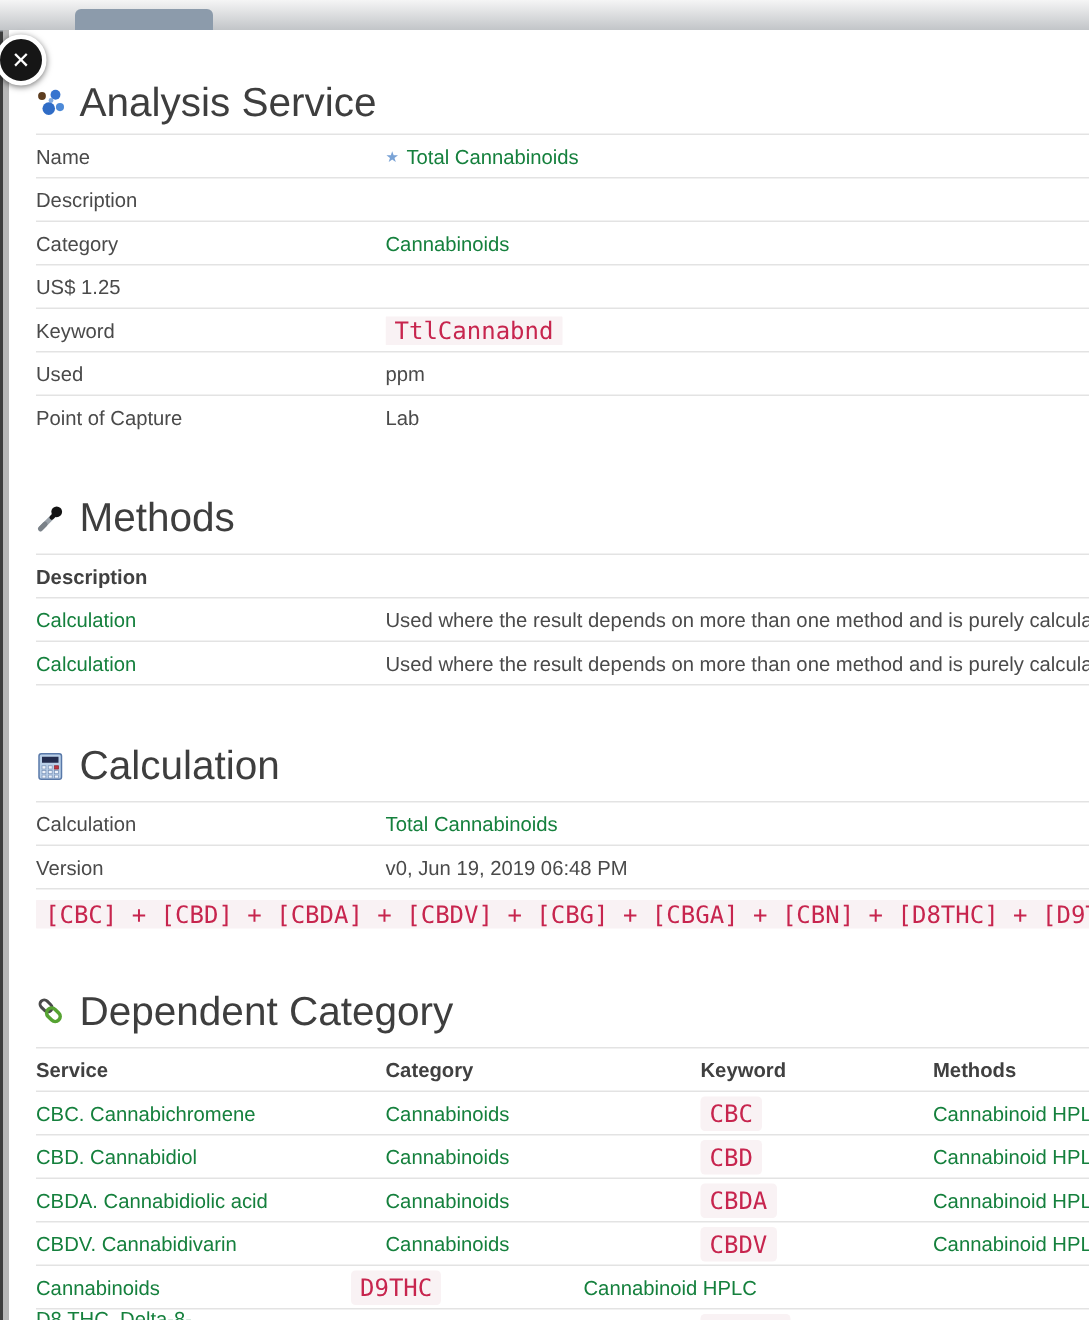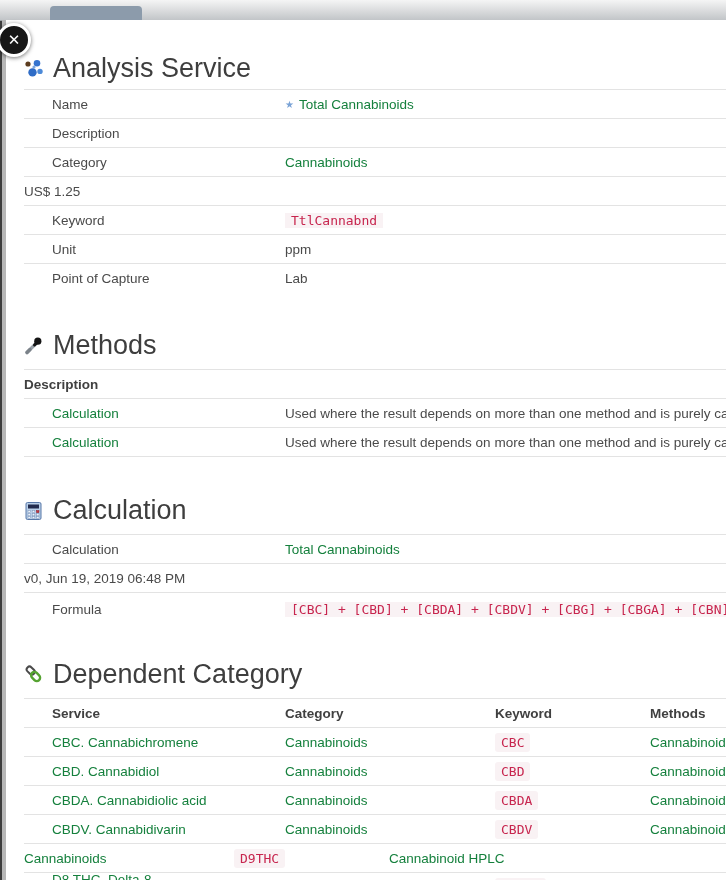--- a/index.html
+++ b/index.html
@@ -42,31 +42,31 @@
   h2.tight{margin-top:34px;}
   .icon{display:inline-flex;width:20px;height:20px;flex-shrink:0;}
   
   .tbl{width:1150px;}
   .row{
     display:flex;align-items:center;height:28px;
     border-top:1px solid #e3e3e3;
     font-size:13.5px;color:#4a4a4a;
   }
   .row.tall{height:32px;}
-  .c1{width:233px;flex-shrink:0;margin-left:28px;}
+  .c1{width:233px;flex-shrink:0;}
   .c2{width:210px;flex-shrink:0;}
   .c3{width:155px;flex-shrink:0;}
   .c4{flex:1;white-space:nowrap;overflow:hidden;}
   .cv{flex:1;white-space:nowrap;overflow:hidden;}
   .hdr{font-weight:bold;color:#404040;}
   .bordered-bottom{border-bottom:1px solid #e3e3e3;}
   a.lnk{color:#15803d;text-decoration:none;cursor:pointer;}
   .code{
     font-family:"DejaVu Sans Mono","Liberation Mono",monospace;
-    font-size:13px;color:#c7254e;background:#f9f2f4;
+    font-size:16px;color:#c7254e;background:#f9f2f4;
     padding:2px 6px;border-radius:3px;white-space:nowrap;
   }
   .star{
     color:#7aa3d6;font-size:10px;margin-right:5px;vertical-align:1px;
     display:inline-block;
   }
 </style>
 </head>
 <body>
 
@@ -106,21 +106,21 @@
       <div class="cv"><a class="lnk">Cannabinoids</a></div>
     </div>
     <div class="row">
       <div class="cv">US$ 1.25</div>
     </div>
     <div class="row">
       <div class="c1">Keyword</div>
       <div class="cv"><span class="code">TtlCannabnd</span></div>
     </div>
     <div class="row">
-      <div class="c1">Unit</div>
+      <div class="c1">Used</div>
       <div class="cv">ppm</div>
     </div>
     <div class="row">
       <div class="c1">Point of Capture</div>
       <div class="cv">Lab</div>
     </div>
   </div>
 
   <h2>
     <span class="icon">
@@ -164,24 +164,24 @@
       </svg>
     </span>
     <span>Calculation</span>
   </h2>
   <div class="tbl">
     <div class="row">
       <div class="c1">Calculation</div>
       <div class="cv"><a class="lnk">Total Cannabinoids</a></div>
     </div>
     <div class="row">
+      <div class="c1">Version</div>
       <div class="cv">v0, Jun 19, 2019 06:48 PM</div>
     </div>
     <div class="row tall">
-      <div class="c1">Formula</div>
       <div class="cv"><span class="code">[CBC] + [CBD] + [CBDA] + [CBDV] + [CBG] + [CBGA] + [CBN] + [D8THC] + [D9THC]</span></div>
     </div>
   </div>
 
   <h2 class="tight">
     <span class="icon">
       <svg viewBox="0 0 20 20" width="20" height="20">
         <rect x="2.2" y="2.8" width="9" height="5.6" rx="2.8" fill="none" stroke="#4a4a4a" stroke-width="2" transform="rotate(45 6.7 5.6)"></rect>
         <rect x="6.6" y="8.2" width="10" height="6.6" rx="3.3" fill="none" stroke="#56a332" stroke-width="2.4" transform="rotate(45 11.6 11.5)"></rect>
       </svg>

